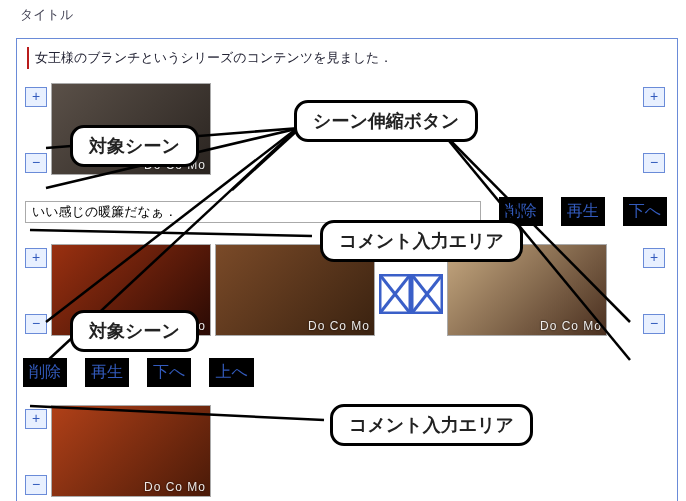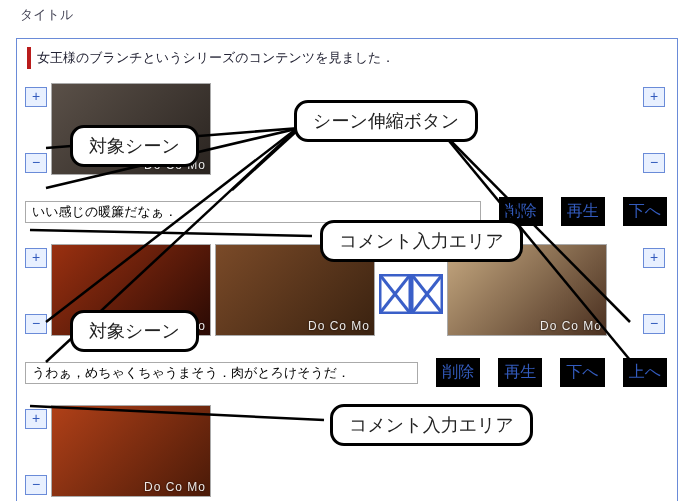--- a/index.html
+++ b/index.html
@@ -1,40 +1,40 @@
 <!DOCTYPE html>
 <html><head>
 <meta charset="utf-8">
 <style>
   * { box-sizing: border-box; margin: 0; padding: 0; }
   body { font-family: "MS PGothic", sans-serif; font-size: 13px; color: #222; background: #fff; width: 686px; }
   .page { padding: 4px 8px 8px 4px; }
   .title-label { color: #445; margin: 2px 0 4px 16px; }
   .title-input { width: 405px; height: 22px; border: 1px solid #7a9bd0; padding: 2px 4px; font-size: 13px; margin-left: 10px; }
   .entries { border: 1px solid #6a8bd8; margin: 14px 0 0 12px; padding: 8px 10px 14px 6px; }
-  .intro-bar { border-left: 4px solid #b91c1c; padding: 2px 6px; margin: 0 0 14px 4px; color: #223; }
+  .intro-bar { border-left: 2px solid #b91c1c; padding: 2px 6px; margin: 0 0 14px 4px; color: #223; }
   .scene-block { position: relative; margin-bottom: 18px; }
   .thumb-row { position: relative; display: flex; gap: 4px; align-items: flex-start; padding-left: 28px; min-height: 100px; }
   .thumb { width: 160px; height: 92px; background: linear-gradient(135deg,#8a7a60,#3a2a20); border: 1px solid #aaa; position: relative; }
   .thumb.food { background: linear-gradient(135deg,#b04018,#4a1a08); }
   .thumb.pot { background: linear-gradient(135deg,#9a3010,#2a0a04); }
   .thumb.meat { background: linear-gradient(135deg,#7a4a28,#3a2210); }
   .thumb.woman { background: linear-gradient(135deg,#c5a880,#4a3020); }
   .thumb.noren { background: linear-gradient(135deg,#5a5048,#2a2420); }
   .docomo { position: absolute; right: 4px; bottom: 2px; font-size: 12px; color: #fff; letter-spacing: 1px; opacity: .9; text-shadow: 0 0 2px #000; }
   .btn-col { position: absolute; top: 4px; display: flex; flex-direction: column; justify-content: space-between; height: 86px; }
   .btn-col.left { left: 2px; }
   .btn-col.right { right: 2px; }
   .pm-btn { width: 22px; height: 20px; border: 1px solid #6a8bd8; background: #e8f0ff; color: #335bbd; font-size: 14px; line-height: 16px; text-align: center; cursor: pointer; user-select: none; }
   .comment-row { display: flex; align-items: center; gap: 18px; margin-top: 14px; }
   .comment-input { flex: 1; height: 22px; border: 1px solid #aaa; padding: 2px 6px; font-size: 13px; margin-left: 2px; }
   .action-btn { background: #000000; color: #335bbd; border: none; padding: 4px 6px; font-size: 16px; cursor: pointer; }
   .x-cross { width: 64px; height: 40px; position: relative; align-self: center; }
   .x-cross svg { width: 100%; height: 100%; }
-  .bubble { position: absolute; background: #fff; border: 3px solid #000; border-radius: 14px; padding: 6px 16px; font-size: 18px; font-weight: 400; white-space: nowrap; pointer-events: none; z-index: 50; }
+  .bubble { position: absolute; background: #fff; border: 3px solid #000; border-radius: 14px; padding: 6px 16px; font-size: 18px; font-weight: 700; white-space: nowrap; pointer-events: none; z-index: 50; }
   .overlay-lines { position: absolute; left:0; top:0; width:686px; height:501px; pointer-events:none; z-index:40; }
 </style>
 </head>
 <body>
 
 <div class="page">
   <div class="title-label">タイトル</div>
 
   <div class="entries">
     <div class="intro-bar">女王様のブランチというシリーズのコンテンツを見ました．</div>
@@ -84,21 +84,20 @@
               </svg></div>
             <div class="thumb woman">
               <div class="docomo">Do Co Mo</div>
             </div>
             <div class="btn-col right">
               <div class="pm-btn">+</div>
               <div class="pm-btn">−</div>
             </div>
           </div>
           <div class="comment-row">
-            <input class="comment-input" value="うわぁ，めちゃくちゃうまそう．肉がとろけそうだ．" style="">
             <button class="action-btn">削除</button>
             <button class="action-btn">再生</button>
             <button class="action-btn">下へ</button>
             <button class="action-btn">上へ</button>
           </div>
         </div>
         <div class="scene-block">
           <div class="thumb-row">
             <div class="btn-col left">
               <div class="pm-btn">+</div>

